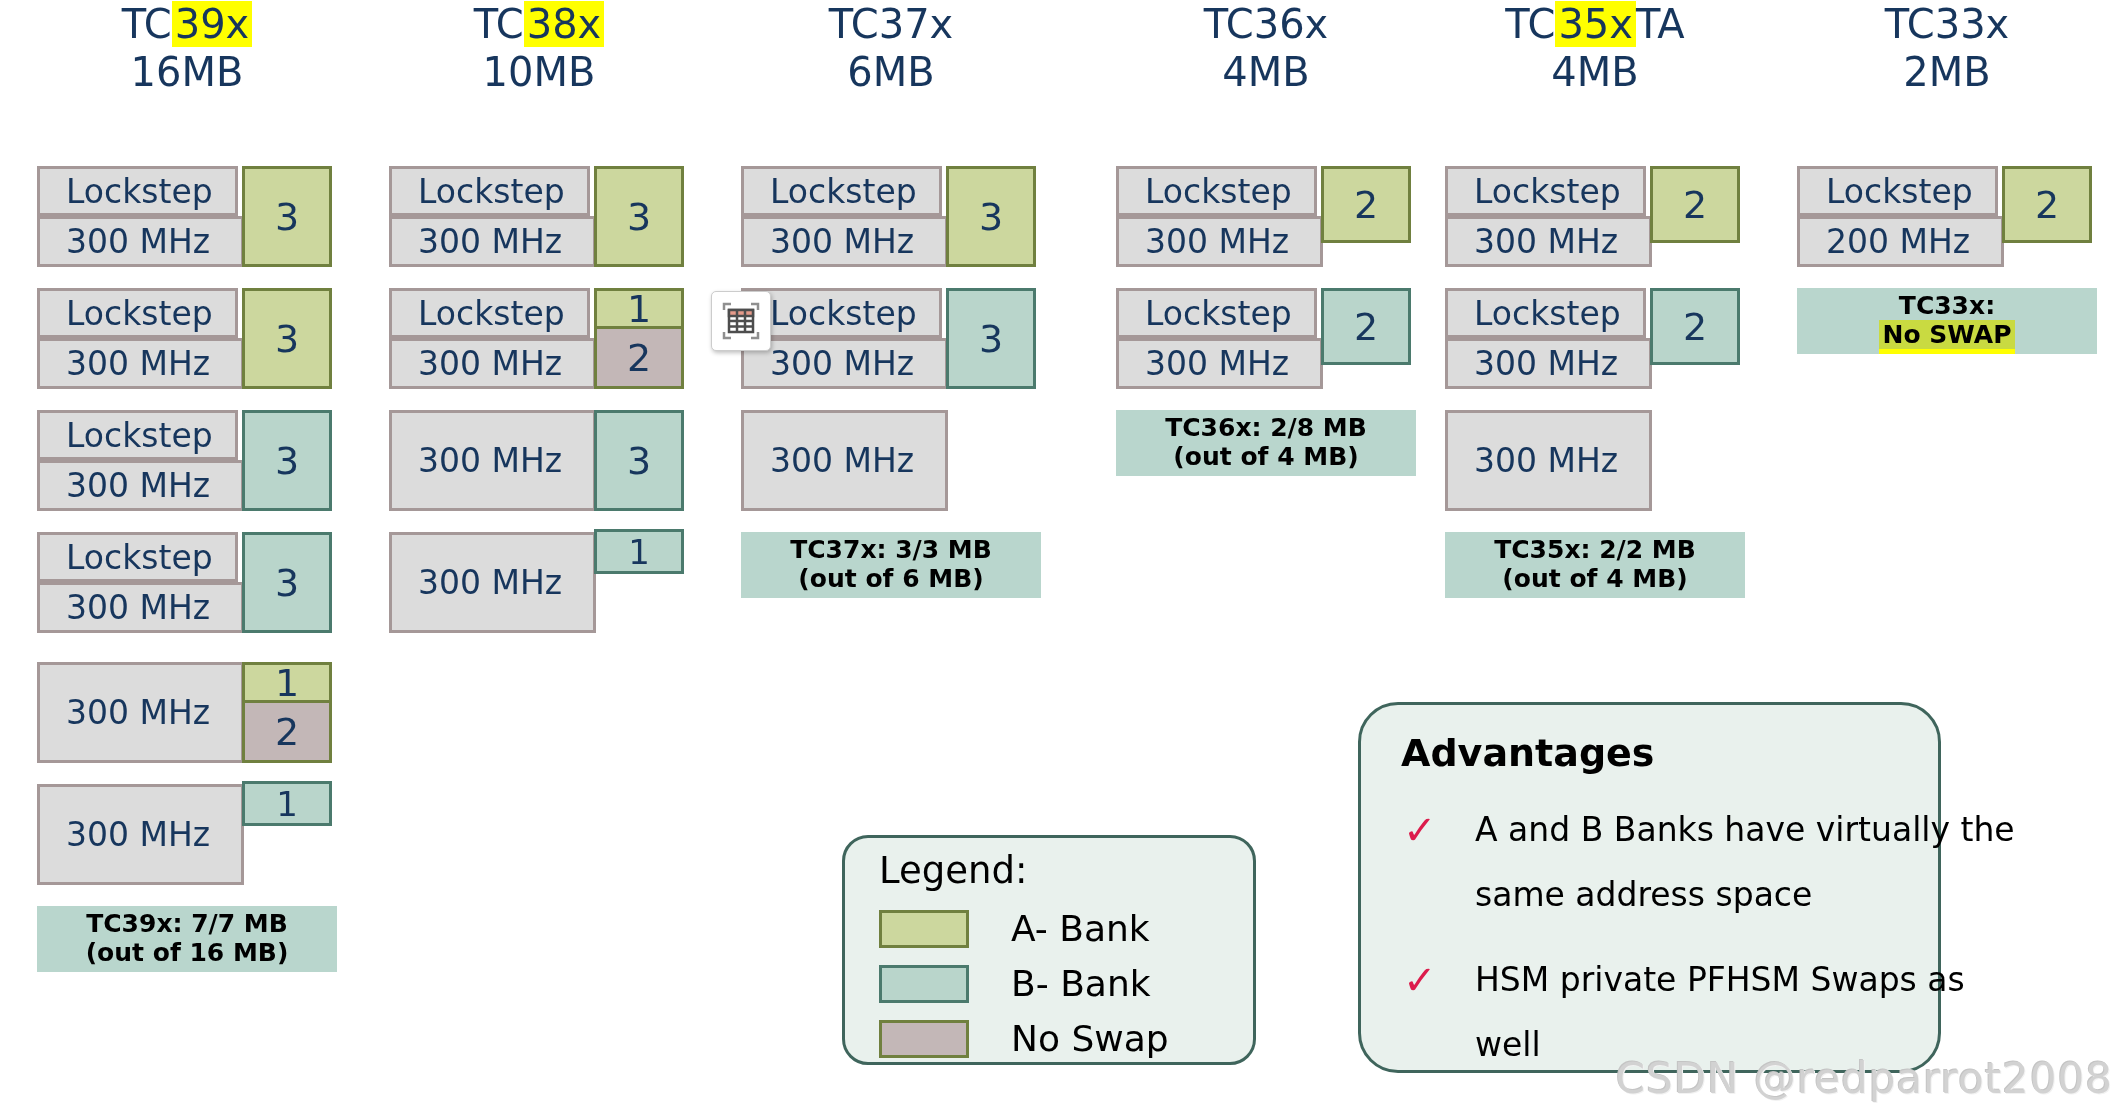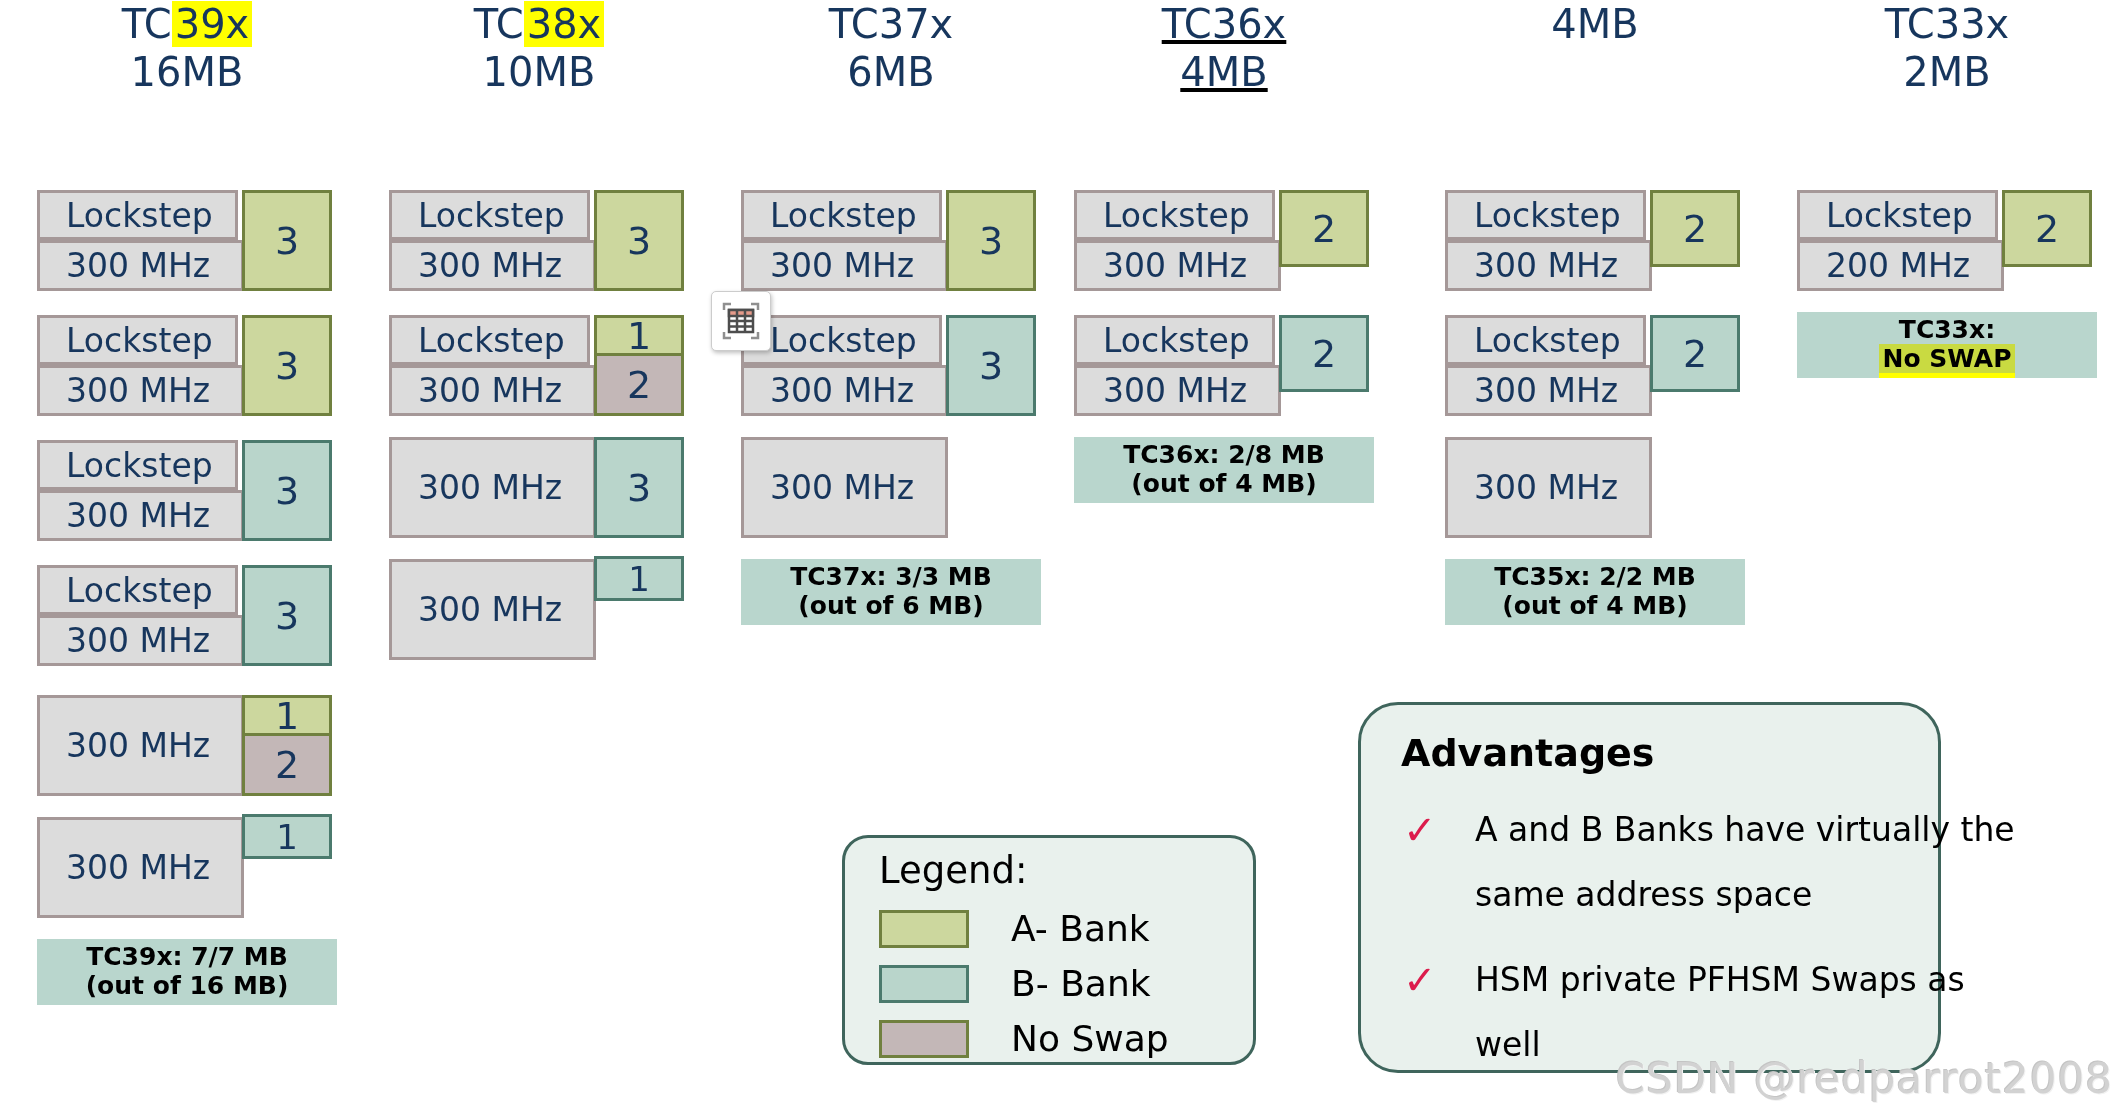--- a/index.html
+++ b/index.html
@@ -11,21 +11,21 @@
   .col-header { text-align:center; font-size:40px; line-height:48px; color:var(--navy); }
   .hl { background:var(--yellow); padding:0 3px; }
   .rows { position:absolute; top:166px; left:0; right:0; }
   .row { position:relative; height:101px; margin-bottom:21px; }
   .column-tc39x .row:nth-of-type(5) { margin-top:29px; }
 
   .subbox, .singlebox {
     box-sizing:border-box; background:var(--gray-fill); border:3px solid var(--gray-border);
     display:flex; align-items:center; padding-left:26px; font-size:33px; color:var(--navy);
   }
-  .sub-top { width:201px; height:50px;margin-top:24px; }
+  .sub-top { width:201px; height:50px; }
   .sub-bottom { width:207px; height:51px; }
   .singlebox { width:207px; height:101px; }
 
   .tag { position:absolute; left:205px; width:90px; box-sizing:border-box;
     display:flex; align-items:center; justify-content:center; font-size:38px; color:var(--navy); }
   .tag.full  { top:0; height:101px; }
   .tag.tall  { top:0; height:77px; }
   .tag.small { top:-3px; height:45px; font-size:34px; }
   .bank-a      { background:var(--bank-a); border:3px solid var(--bank-a-border); }
   .bank-b      { background:var(--bank-b); border:3px solid var(--bank-b-border); }
@@ -159,21 +159,21 @@
           </div>
           <div class="row">
             <div class="singlebox">300 MHz</div>
           </div>
           <div class="summary">
             <div>TC37x: 3/3 MB</div>
             <div>(out of 6 MB)</div>
           </div>
         </div>
       </div>
-      <div class="column column-tc36x" style="left: 1074px; text-decoration: underline;">
+      <div class="column column-tc36x" style="left: 1116px;">
         <div class="col-header">
           <div class="title-line"><span>TC36x</span></div>
           <div class="title-line">4MB</div>
         </div>
         <div class="rows">
           <div class="row">
             <div class="subbox sub-top">Lockstep</div>
             <div class="subbox sub-bottom">300 MHz</div>
             <div class="tag tall bank-a">2</div>
           </div>
@@ -183,20 +183,21 @@
             <div class="tag tall bank-b">2</div>
           </div>
           <div class="summary">
             <div>TC36x: 2/8 MB</div>
             <div>(out of 4 MB)</div>
           </div>
         </div>
       </div>
       <div class="column column-tc35xta" style="left: 1445px;">
         <div class="col-header">
+          <div class="title-line"><span>TC</span><span class="hl">35x</span><span>TA</span></div>
           <div class="title-line">4MB</div>
         </div>
         <div class="rows">
           <div class="row">
             <div class="subbox sub-top">Lockstep</div>
             <div class="subbox sub-bottom">300 MHz</div>
             <div class="tag tall bank-a">2</div>
           </div>
           <div class="row">
             <div class="subbox sub-top">Lockstep</div>

